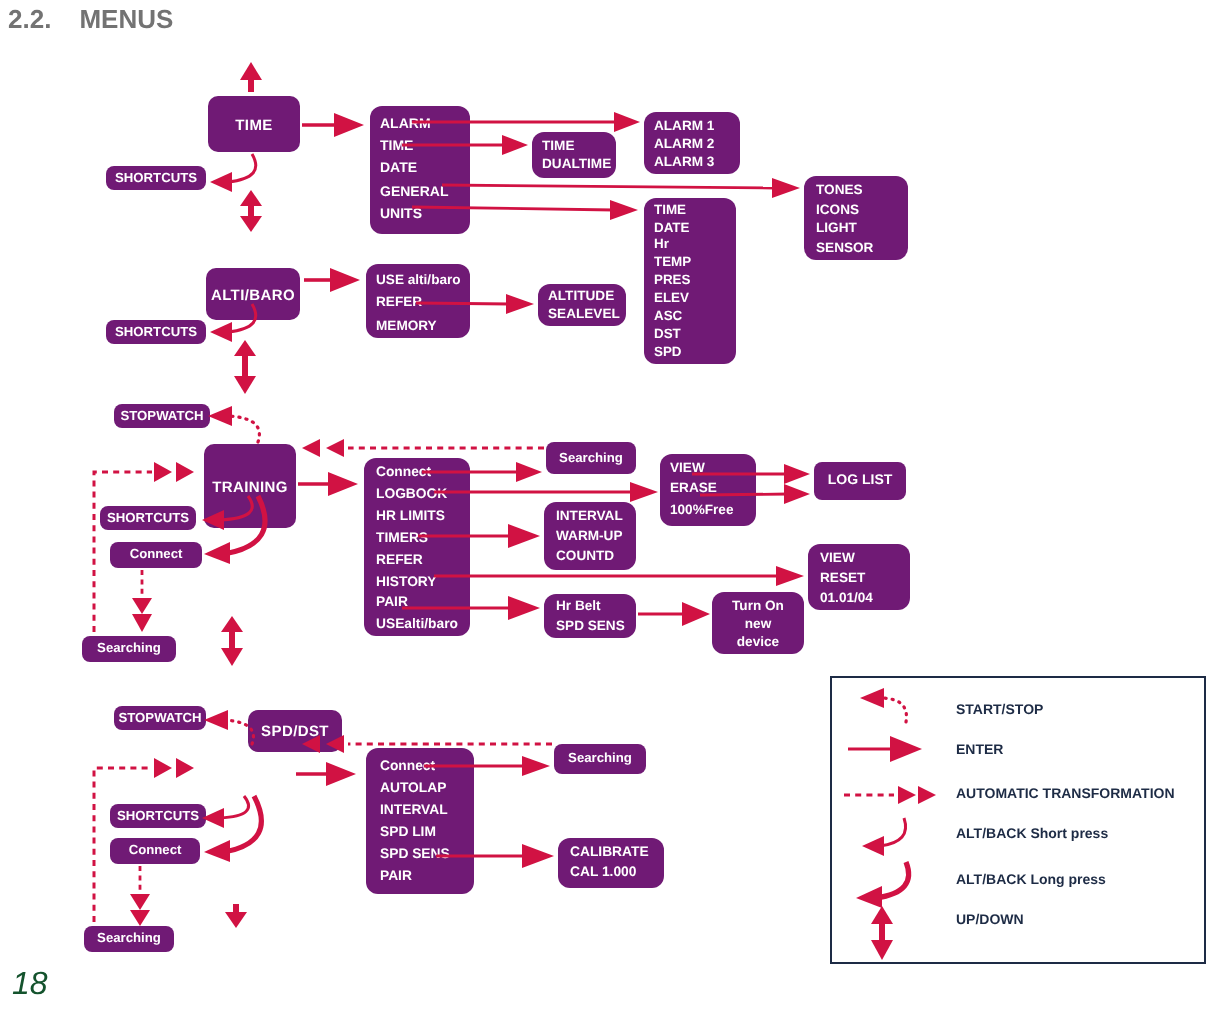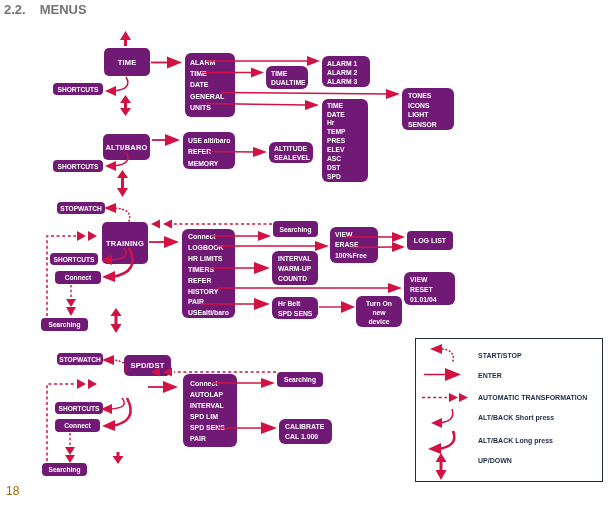--- a/index.html
+++ b/index.html
@@ -7,21 +7,21 @@
         font-family:"Liberation Sans",sans-serif;}
   .box{position:absolute;background:#701a75;color:#fff;font-weight:bold;border-radius:5px;
        box-sizing:border-box;z-index:1;}
   .root{display:flex;align-items:center;justify-content:center;font-size:7.5px;letter-spacing:.2px;}
   .pill{display:flex;align-items:center;justify-content:center;font-size:6.6px;border-radius:4px;}
   .menu{font-size:7px;border-radius:6px;}
   .menu span{display:block;white-space:nowrap;}
   .ctr{text-align:center;}
   #title{position:absolute;left:4px;top:2px;font-size:13px;font-weight:bold;color:#737373;z-index:1;}
   #title .num{margin-right:14px;}
-  #pagenum{position:absolute;left:6px;top:484px;font-size:12px;color:#a16207;z-index:1;}
+  #pagenum{position:absolute;left:6px;top:484px;font-size:16px;color:#14532d;z-index:1;font-style:italic;}
   #legend{position:absolute;left:415px;top:338px;width:188px;height:144px;border:1.2px solid #1d2b45;
           box-sizing:border-box;z-index:1;background:#fff;}
   .leglabel{position:absolute;left:62px;height:10px;line-height:10px;font-size:7px;font-weight:bold;
             color:#1d2b45;white-space:nowrap;}
   #arrows{position:absolute;left:0;top:0;z-index:5;pointer-events:none;}
   .ln{stroke:#d11243;fill:none;}
   .hd{fill:#d11243;stroke:none;}
 </style>
 </head>
 <body>

